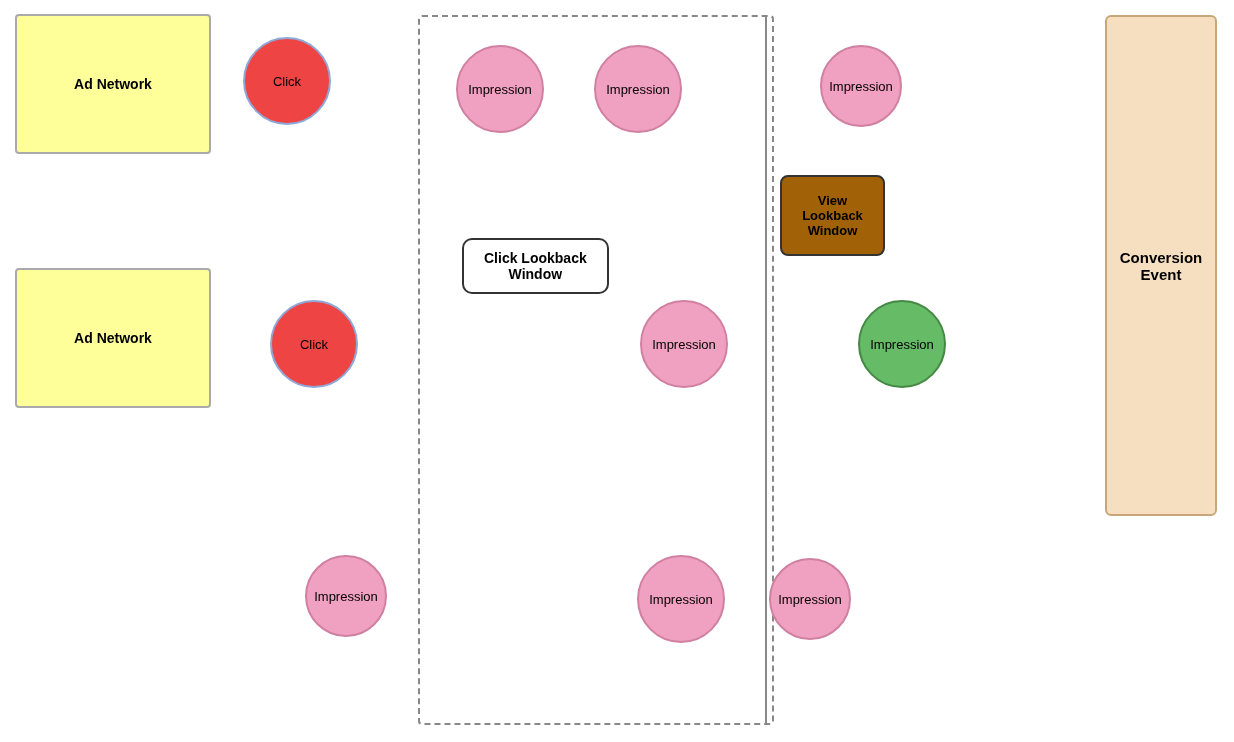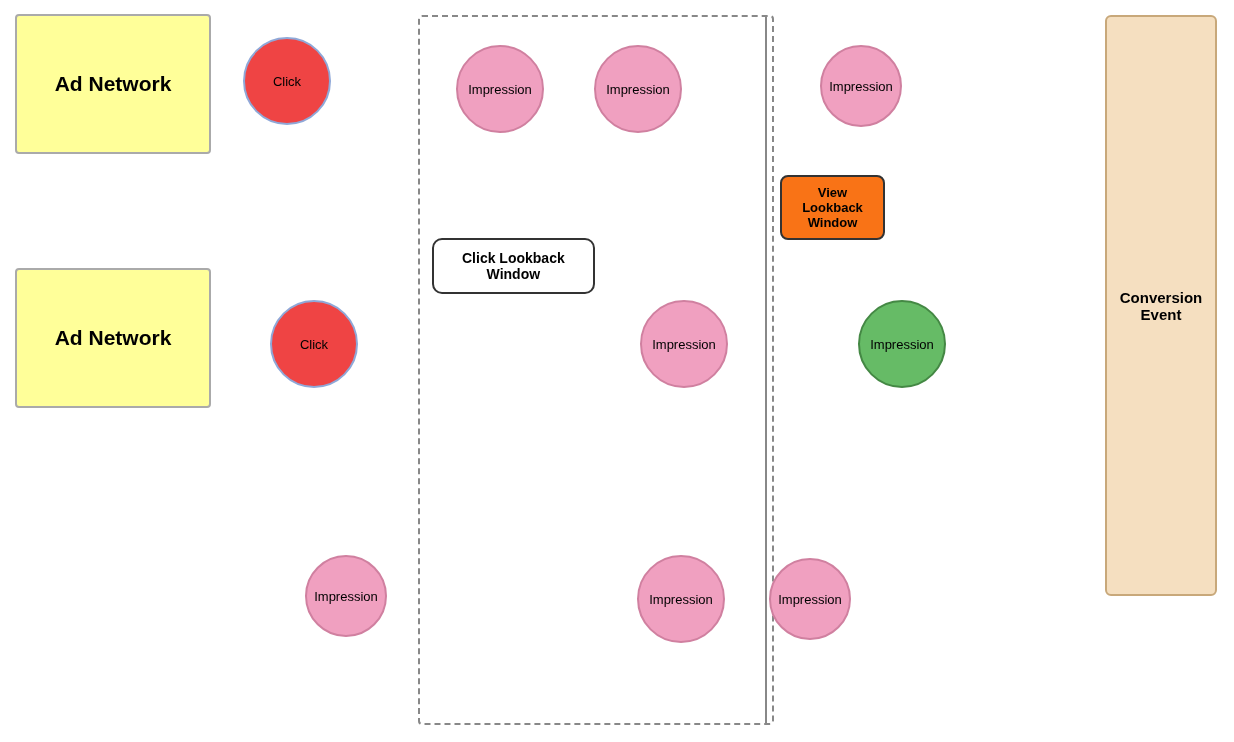--- a/index.html
+++ b/index.html
@@ -21,21 +21,21 @@
     
     .yellow-box {
       position: absolute;
       background: #ffff99;
       border: 2px solid #aaa;
       border-radius: 4px;
       display: flex;
       align-items: center;
       justify-content: center;
       font-weight: bold;
-      font-size: 21px;
+      font-size: 14px;
       text-align: center;
       width: 196px;
       height: 140px;
     }
 
     
     .circle {
       position: absolute;
       border-radius: 50%;
       display: flex;
@@ -78,45 +78,46 @@
     
     .dashed-rect {
       position: absolute;
       border: 2px dashed #888;
       border-radius: 4px;
     }
 
     
     .solid-rect {
       position: absolute;
-      background: #f97316;
+      background: #a16207;
       border: 2px solid #333;
       border-radius: 8px;
       display: flex;
       align-items: center;
       justify-content: center;
       font-size: 13px;
       font-weight: bold;
       text-align: center;
-      padding: 8px 10px;
+      padding: 16px 10px;
     }
 
     
     .lookback-label {
       position: absolute;
       background: #fff;
       border: 2.5px solid #333;
       border-radius: 10px;
       display: flex;
       align-items: center;
       justify-content: center;
       font-size: 14px;
       font-weight: bold;
       text-align: center;
-      padding: 10px 28px;
+      padding: 10px 20px;
+      margin-left: 30px;
     }
 
     
     .conversion-panel {
       position: absolute;
       background: #f5dfc0;
       border: 2px solid #c8a87a;
       border-radius: 6px;
       display: flex;
       align-items: center;
@@ -151,21 +152,21 @@
   <div class="vertical-line" style="top:15px;left:765px;height:710px;"></div>
 
   <div class="lookback-label" style="top:238px;left:432px;">
     <span>Click Lookback<br>Window</span>
   </div>
 
   <div class="solid-rect" style="top:175px;left:780px;width:105px;">
     <span>View<br>Lookback<br>Window</span>
   </div>
 
-  <div class="conversion-panel" style="top:15px;left:1105px;width:112px;height:581px;">
+  <div class="conversion-panel" style="top:15px;left:1105px;width:112px;height:501px;">
     <span>Conversion<br>Event</span>
   </div>
 
   <div class="circle circle-blue" style="top:37px;left:243px;">
     <span>Click</span>
   </div>
   <div class="circle circle-blue" style="top:300px;left:270px;">
     <span>Click</span>
   </div>
 

